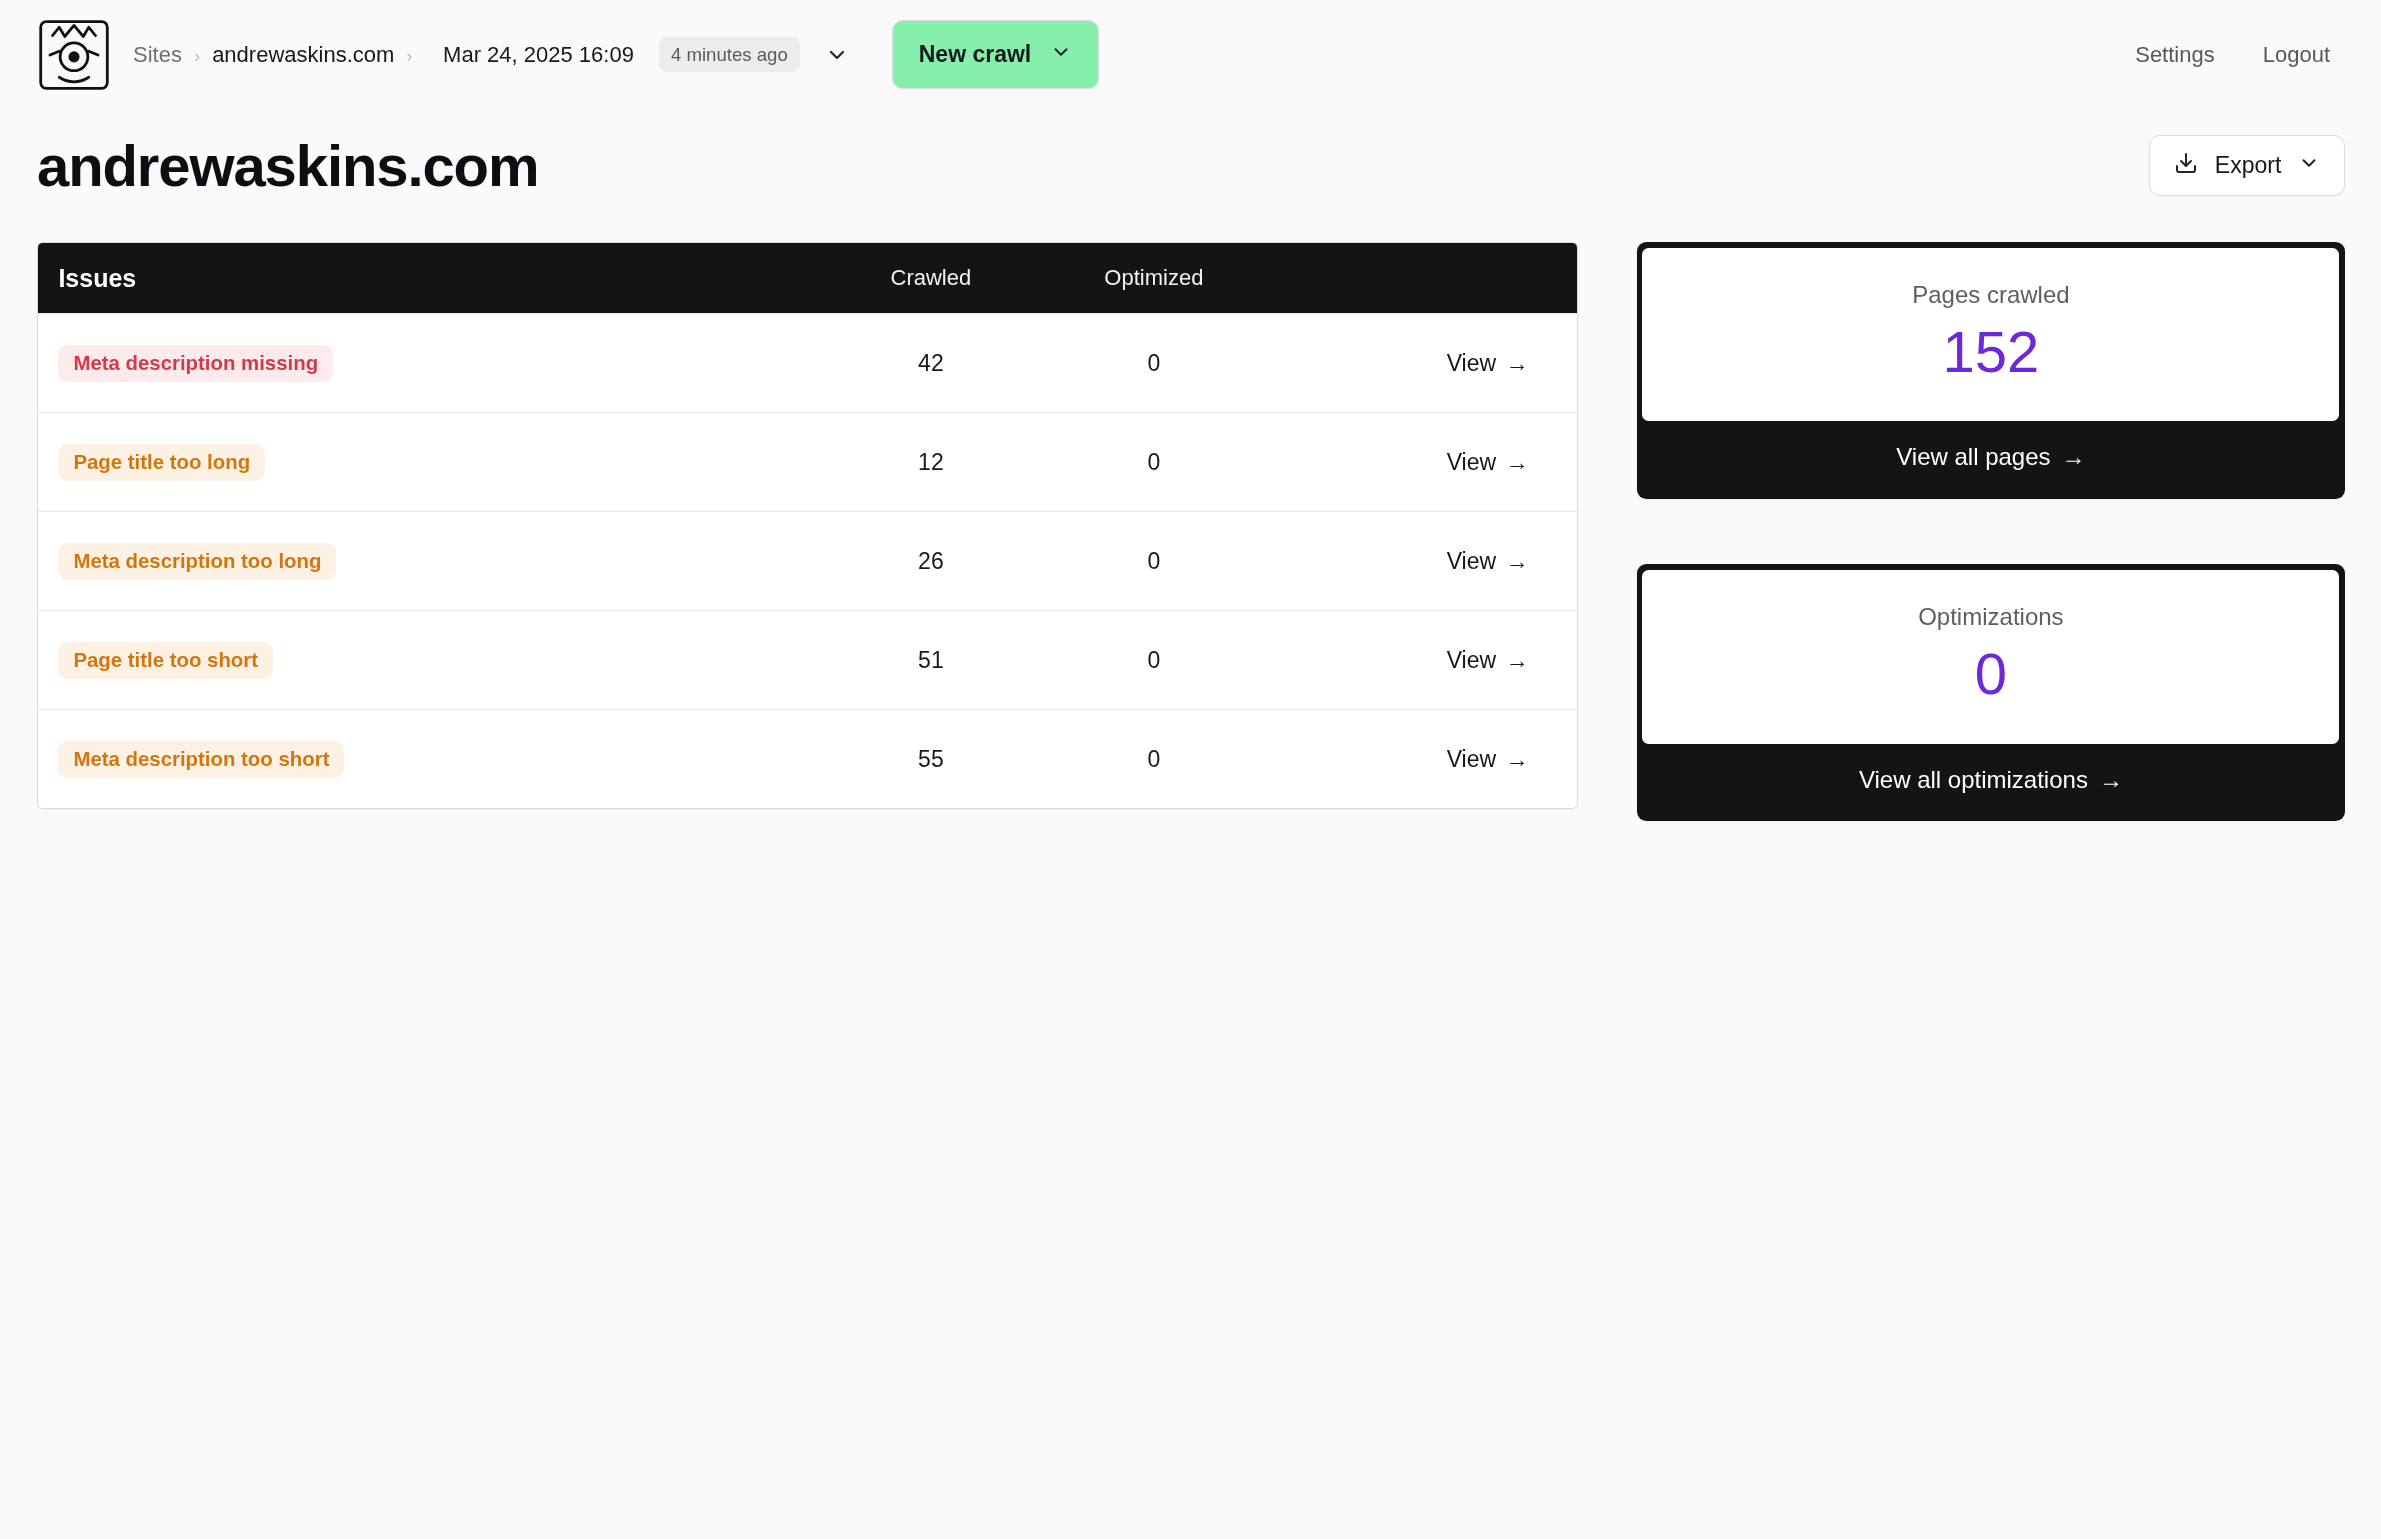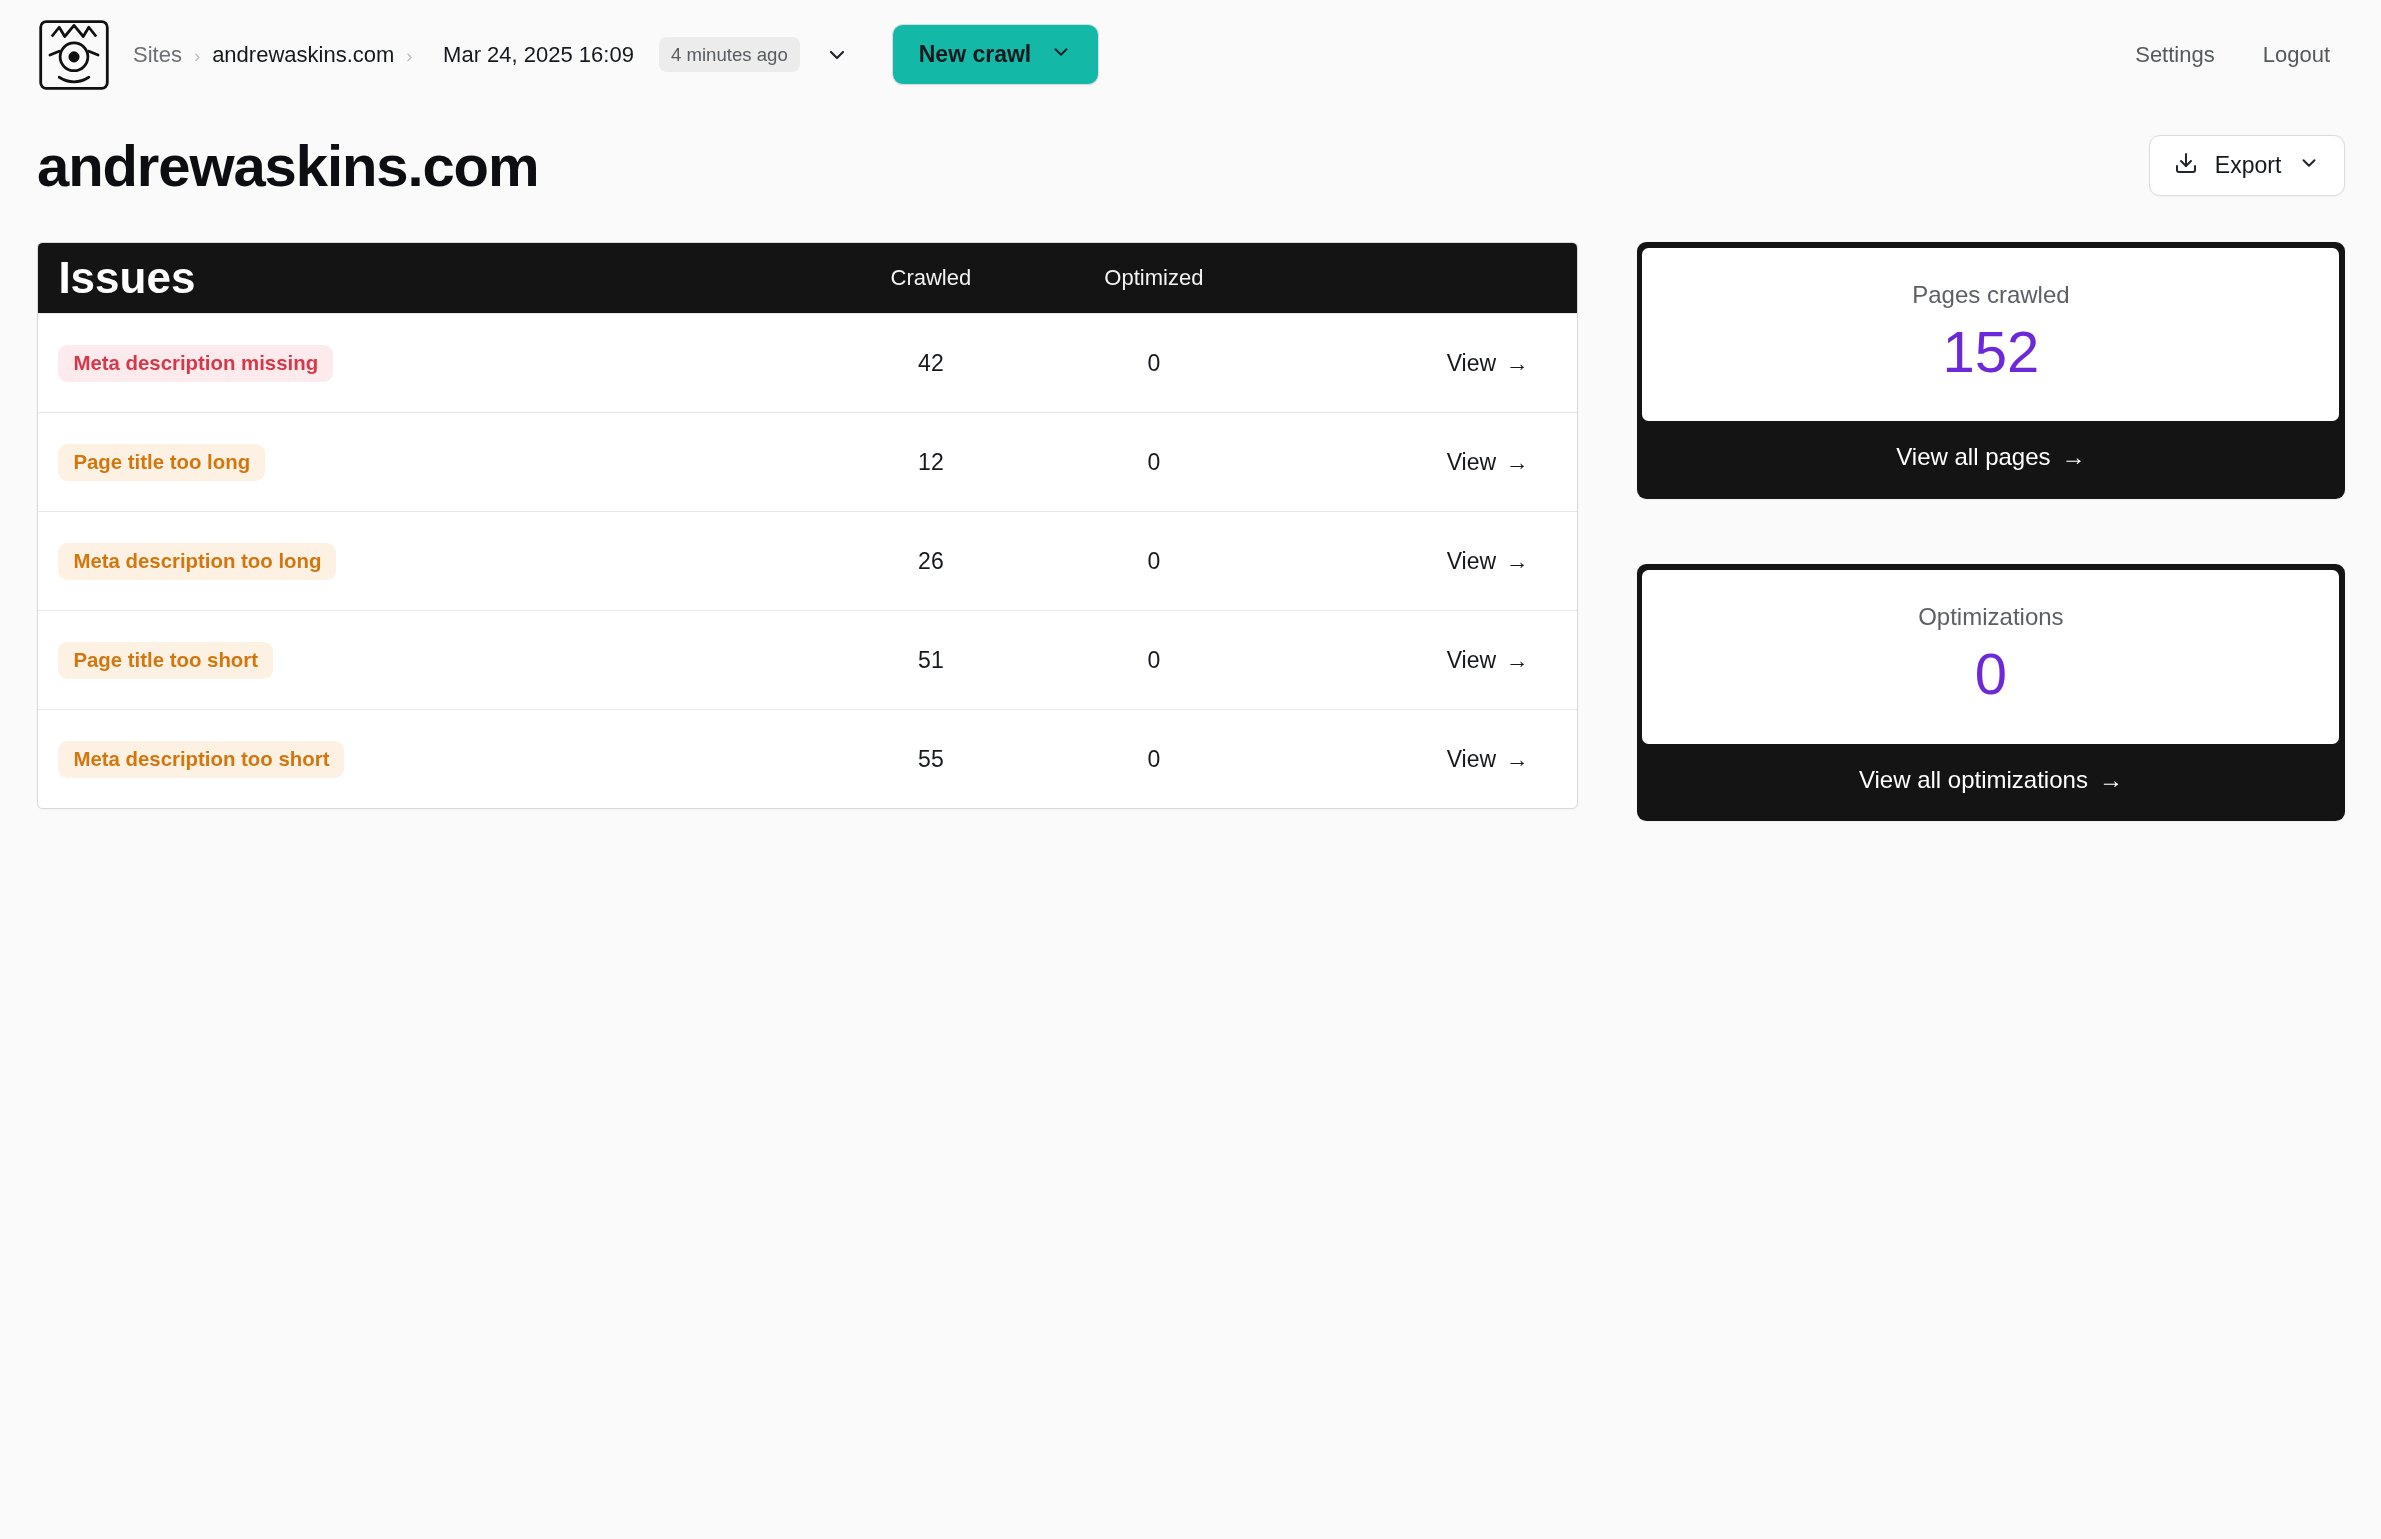--- a/index.html
+++ b/index.html
@@ -74,22 +74,22 @@
   .chev {
     margin-left: 13px;
     color: #22262b;
     display: inline-flex;
     align-items: center;
     cursor: pointer;
   }
 
   .newcrawl {
     margin-left: 43px;
-    height: 61px;
-    background: #14b8a6;
+    height: 69px;
+    background: #86efac;
     border: 0.9px solid #d9dce0;
     border-radius: 11px;
     display: inline-flex;
     align-items: center;
     gap: 18.6px;
     padding: 0 26px;
     font-size: 23px;
     font-weight: bold;
     color: #15181c;
     cursor: pointer;
@@ -160,21 +160,21 @@
   }
   .issues-head {
     background: #141414;
     color: #ffffff;
     height: 70px;
     display: flex;
     align-items: center;
     padding: 0 20.4px;
   }
   .issues-head .h-title {
-    font-size: 44px;
+    font-size: 25px;
     font-weight: bold;
     flex: 0 0 761px;
   }
   .issues-head .h-col {
     font-size: 22px;
     font-weight: normal;
     text-align: center;
     color: #f2f2f2;
   }
   .col-crawled { flex: 0 0 223px; }

